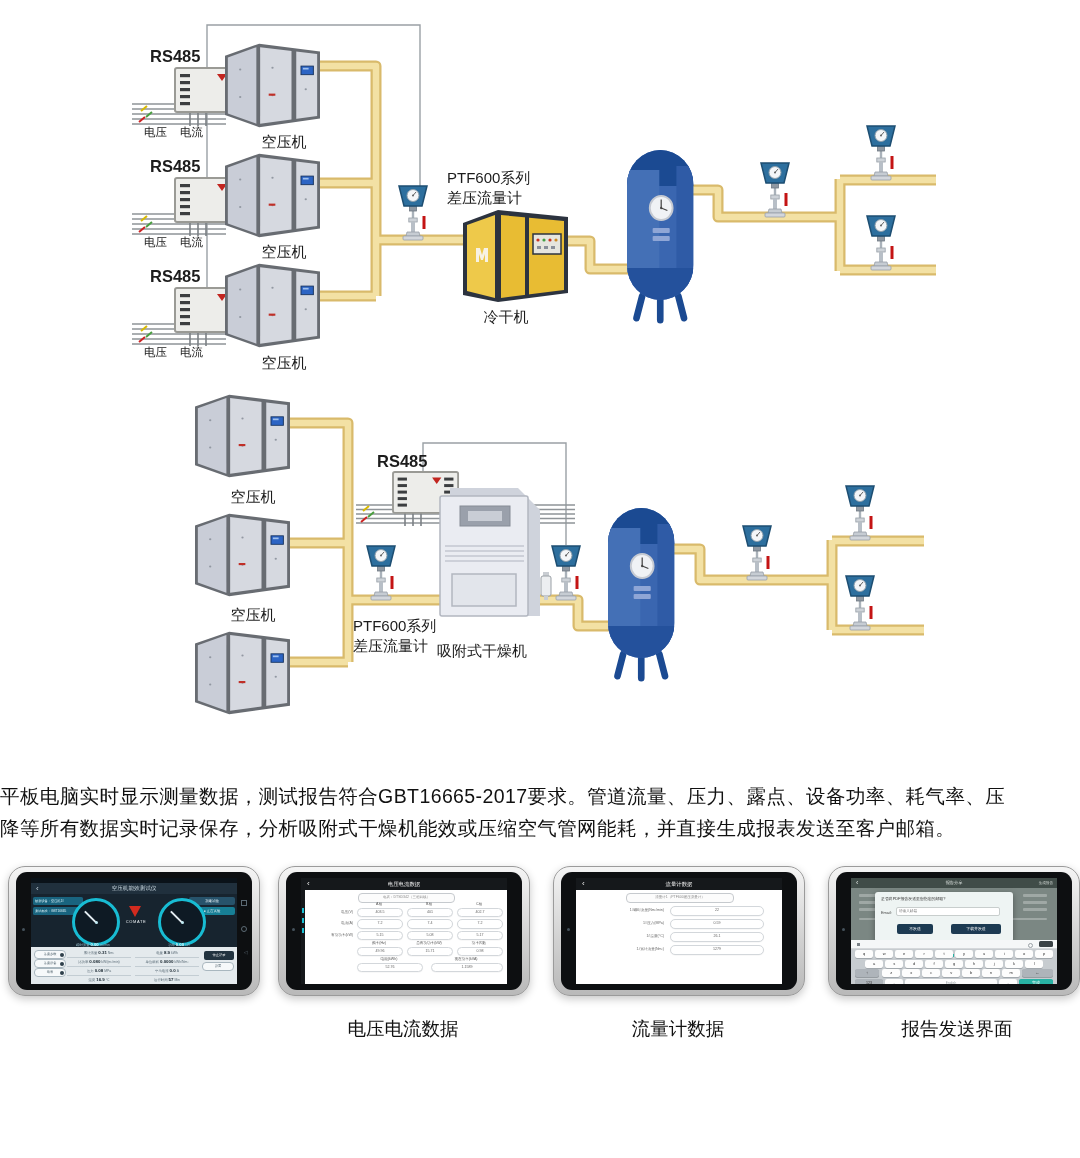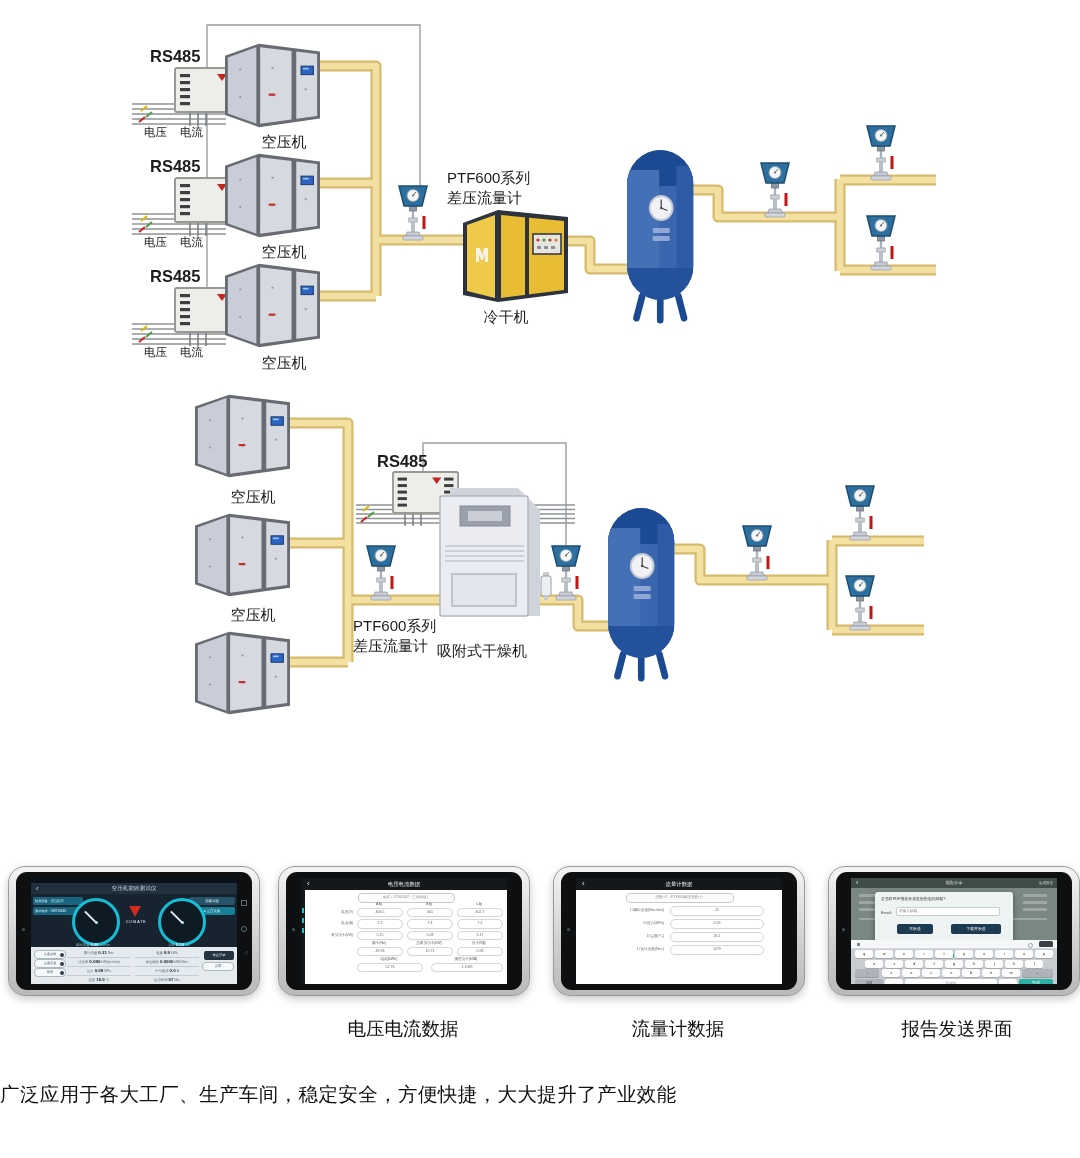--- a/index.html
+++ b/index.html
@@ -259,20 +259,22 @@
 
     <text class="t16" x="377" y="467">RS485</text>
     <text class="t15" x="253" y="502" text-anchor="middle">空压机</text>
     <text class="t15" x="253" y="620" text-anchor="middle">空压机</text>
     <text class="t15" x="353" y="631">PTF600系列</text>
     <text class="t15" x="353" y="651">差压流量计</text>
     <text class="t15" x="482" y="656" text-anchor="middle">吸附式干燥机</text>
   </svg>
 
   <div class="para" style="top:780px">
+    <div>平板电脑实时显示测量数据，测试报告符合GBT16665-2017要求。管道流量、压力、露点、设备功率、耗气率、压</div>
+    <div>降等所有数据实时记录保存，分析吸附式干燥机能效或压缩空气管网能耗，并直接生成报表发送至客户邮箱。</div>
   </div>
 
   <div class="phone" style="left:8px">
     <div class="bezel">
       <div class="camdot" style="left:6px;top:56px"></div>
       <div class="navsq" style="right:5px;top:28px"></div>
       <div class="navcir" style="right:5px;top:54px"></div>
       <div class="navtri" style="right:4.5px;top:78px">◁</div>
       <div class="screen">
         <div class="p1-status"></div>
@@ -468,15 +470,14 @@
           <div class="kb-spec" style="left:168px;top:38.5px;width:34px;background:#28b2a4;color:#fff;box-shadow:0 0.8px 0 #1d8b80">完成</div>
         </div>
       </div>
     </div>
   </div>
 
   <div class="caption" style="left:278px;width:250px">电压电流数据</div>
   <div class="caption" style="left:553px;width:250px">流量计数据</div>
   <div class="caption" style="left:832px;width:250px">报告发送界面</div>
 
-  <div class="para" style="top:1078px">广泛应用于各大工厂、生产车间，稳定安全，方便快捷，大大提升了产业效能</div>
 
 </div>
 
 </body></html>

